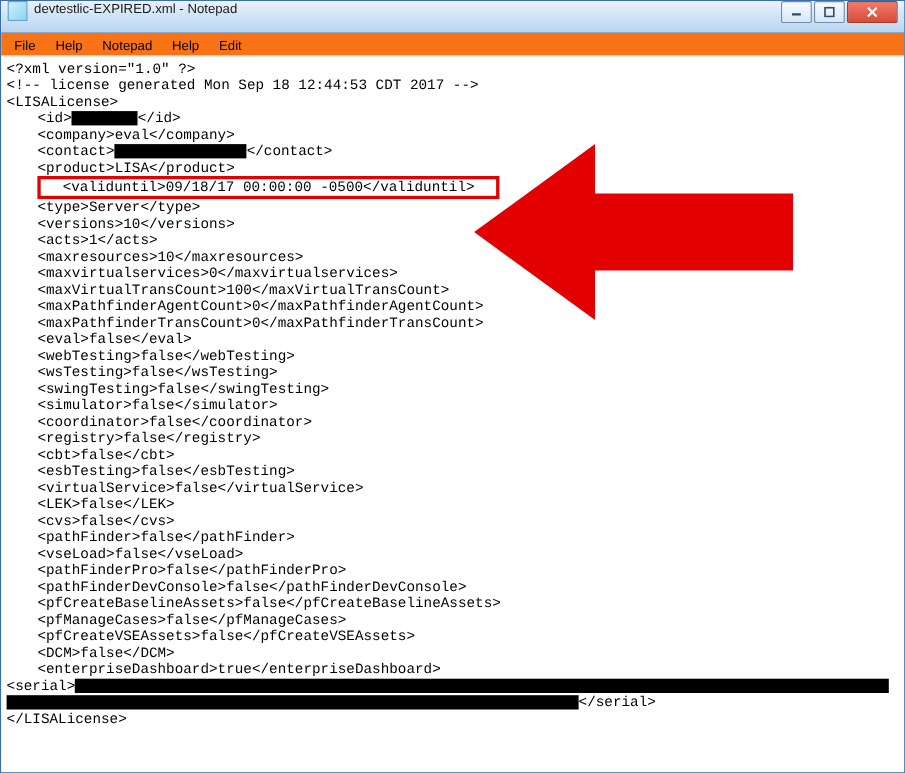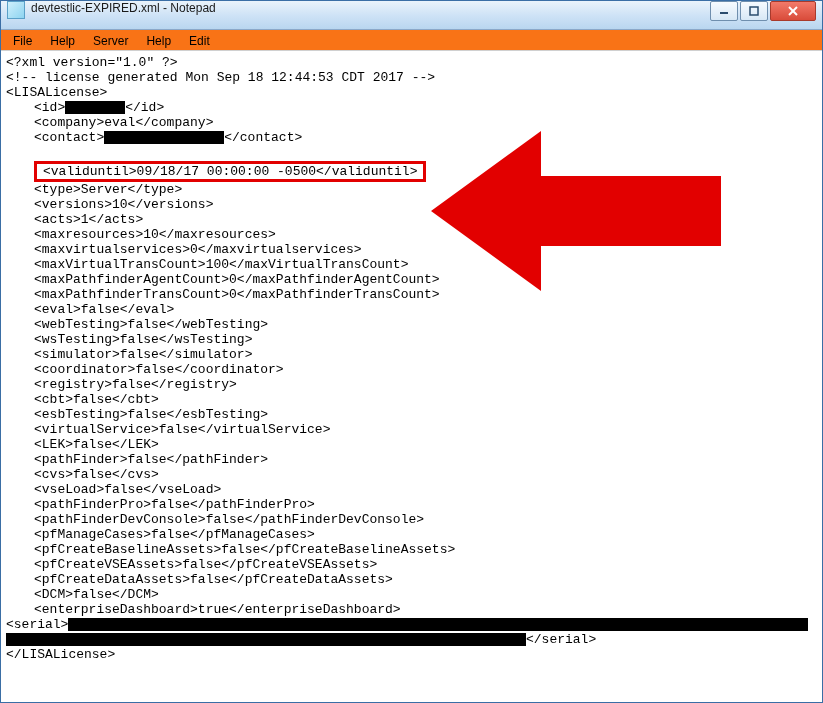--- a/index.html
+++ b/index.html
@@ -36,21 +36,21 @@
     position:absolute; top:50px; left:1px; right:1px; bottom:1px;
     overflow:auto; padding:4px 2px 4px 4px; box-sizing:border-box;
   }
   .line {
     font-family:"Lucida Console","Courier New",monospace; font-size:13px;
     line-height:15px; white-space:pre; color:#000;
   }
   .indent1 { padding-left:28px; }
   .highlight-box {
     border:3px solid #e20000; display:inline-block; line-height:15px;
-    padding:0 6px; box-sizing:border-box;margin-top:16px;
+    padding:0 20px; box-sizing:border-box;
   }
   .black-block { display:inline-block; background:#000; height:13px; vertical-align:middle; }
   
   .arrow {
     position:absolute; pointer-events:none; z-index:10;
   }
 </style>
 </head>
 <body>
 
@@ -75,63 +75,64 @@
             <line x1="1" y1="1" x2="9" y2="9" stroke="#fff" stroke-width="2"></line>
             <line x1="9" y1="1" x2="1" y2="9" stroke="#fff" stroke-width="2"></line>
           </svg>
       </div>
     </div>
   </div>
 
   <div class="menubar">
     <span class="menu-item">File</span>
     <span class="menu-item">Help</span>
-    <span class="menu-item">Server</span>
+    <span class="menu-item">Notepad</span>
     <span class="menu-item">Help</span>
     <span class="menu-item">Edit</span>
   </div>
 
   <div class="editor">
     <div class="line">&lt;?xml version="1.0" ?&gt;</div>
     <div class="line"></div>
     <div class="line">&lt;!-- license generated Mon Sep 18 12:44:53 CDT 2017 --&gt;</div>
     <div class="line">&lt;LISALicense&gt;</div>
     <div class="line"></div>
 
     <div class="line indent1"><span>&lt;id&gt;</span><span class="black-block" style="width:60px"></span><span>&lt;/id&gt;</span></div>
     <div class="line indent1">&lt;company&gt;eval&lt;/company&gt;</div>
     <div class="line indent1"><span>&lt;contact&gt;</span><span class="black-block" style="width:120px"></span><span>&lt;/contact&gt;</span></div>
+    <div class="line indent1">&lt;product&gt;LISA&lt;/product&gt;</div>
     <div class="line indent1"><span class="highlight-box"><span>&lt;validuntil&gt;09/18/17 00:00:00 -0500&lt;/validuntil&gt;</span></span></div>
     <div class="line indent1">&lt;type&gt;Server&lt;/type&gt;</div>
     <div class="line indent1">&lt;versions&gt;10&lt;/versions&gt;</div>
     <div class="line indent1">&lt;acts&gt;1&lt;/acts&gt;</div>
     <div class="line indent1">&lt;maxresources&gt;10&lt;/maxresources&gt;</div>
     <div class="line indent1">&lt;maxvirtualservices&gt;0&lt;/maxvirtualservices&gt;</div>
     <div class="line indent1">&lt;maxVirtualTransCount&gt;100&lt;/maxVirtualTransCount&gt;</div>
     <div class="line indent1">&lt;maxPathfinderAgentCount&gt;0&lt;/maxPathfinderAgentCount&gt;</div>
     <div class="line indent1">&lt;maxPathfinderTransCount&gt;0&lt;/maxPathfinderTransCount&gt;</div>
     <div class="line indent1">&lt;eval&gt;false&lt;/eval&gt;</div>
     <div class="line indent1">&lt;webTesting&gt;false&lt;/webTesting&gt;</div>
     <div class="line indent1">&lt;wsTesting&gt;false&lt;/wsTesting&gt;</div>
+    <div class="line indent1">&lt;swingTesting&gt;false&lt;/swingTesting&gt;</div>
     <div class="line indent1">&lt;simulator&gt;false&lt;/simulator&gt;</div>
     <div class="line indent1">&lt;coordinator&gt;false&lt;/coordinator&gt;</div>
     <div class="line indent1">&lt;registry&gt;false&lt;/registry&gt;</div>
     <div class="line indent1">&lt;cbt&gt;false&lt;/cbt&gt;</div>
     <div class="line indent1">&lt;esbTesting&gt;false&lt;/esbTesting&gt;</div>
     <div class="line indent1">&lt;virtualService&gt;false&lt;/virtualService&gt;</div>
     <div class="line indent1">&lt;LEK&gt;false&lt;/LEK&gt;</div>
+    <div class="line indent1">&lt;cvs&gt;false&lt;/cvs&gt;</div>
     <div class="line indent1">&lt;pathFinder&gt;false&lt;/pathFinder&gt;</div>
-    <div class="line indent1">&lt;cvs&gt;false&lt;/cvs&gt;</div>
     <div class="line indent1">&lt;vseLoad&gt;false&lt;/vseLoad&gt;</div>
     <div class="line indent1">&lt;pathFinderPro&gt;false&lt;/pathFinderPro&gt;</div>
     <div class="line indent1">&lt;pathFinderDevConsole&gt;false&lt;/pathFinderDevConsole&gt;</div>
+    <div class="line indent1">&lt;pfCreateBaselineAssets&gt;false&lt;/pfCreateBaselineAssets&gt;</div>
     <div class="line indent1">&lt;pfManageCases&gt;false&lt;/pfManageCases&gt;</div>
-    <div class="line indent1">&lt;pfCreateBaselineAssets&gt;false&lt;/pfCreateBaselineAssets&gt;</div>
     <div class="line indent1">&lt;pfCreateVSEAssets&gt;false&lt;/pfCreateVSEAssets&gt;</div>
-    <div class="line indent1">&lt;pfCreateDataAssets&gt;false&lt;/pfCreateDataAssets&gt;</div>
     <div class="line indent1">&lt;DCM&gt;false&lt;/DCM&gt;</div>
     <div class="line indent1">&lt;enterpriseDashboard&gt;true&lt;/enterpriseDashboard&gt;</div>
 
     <div class="line"></div>
     <div class="line"><span>&lt;serial&gt;</span><span class="black-block" style="width:740px"></span></div>
     <div class="line"><span class="black-block" style="width:520px"></span><span>&lt;/serial&gt;</span></div>
     <div class="line"></div>
     <div class="line">&lt;/LISALicense&gt;</div>
   </div>
 

